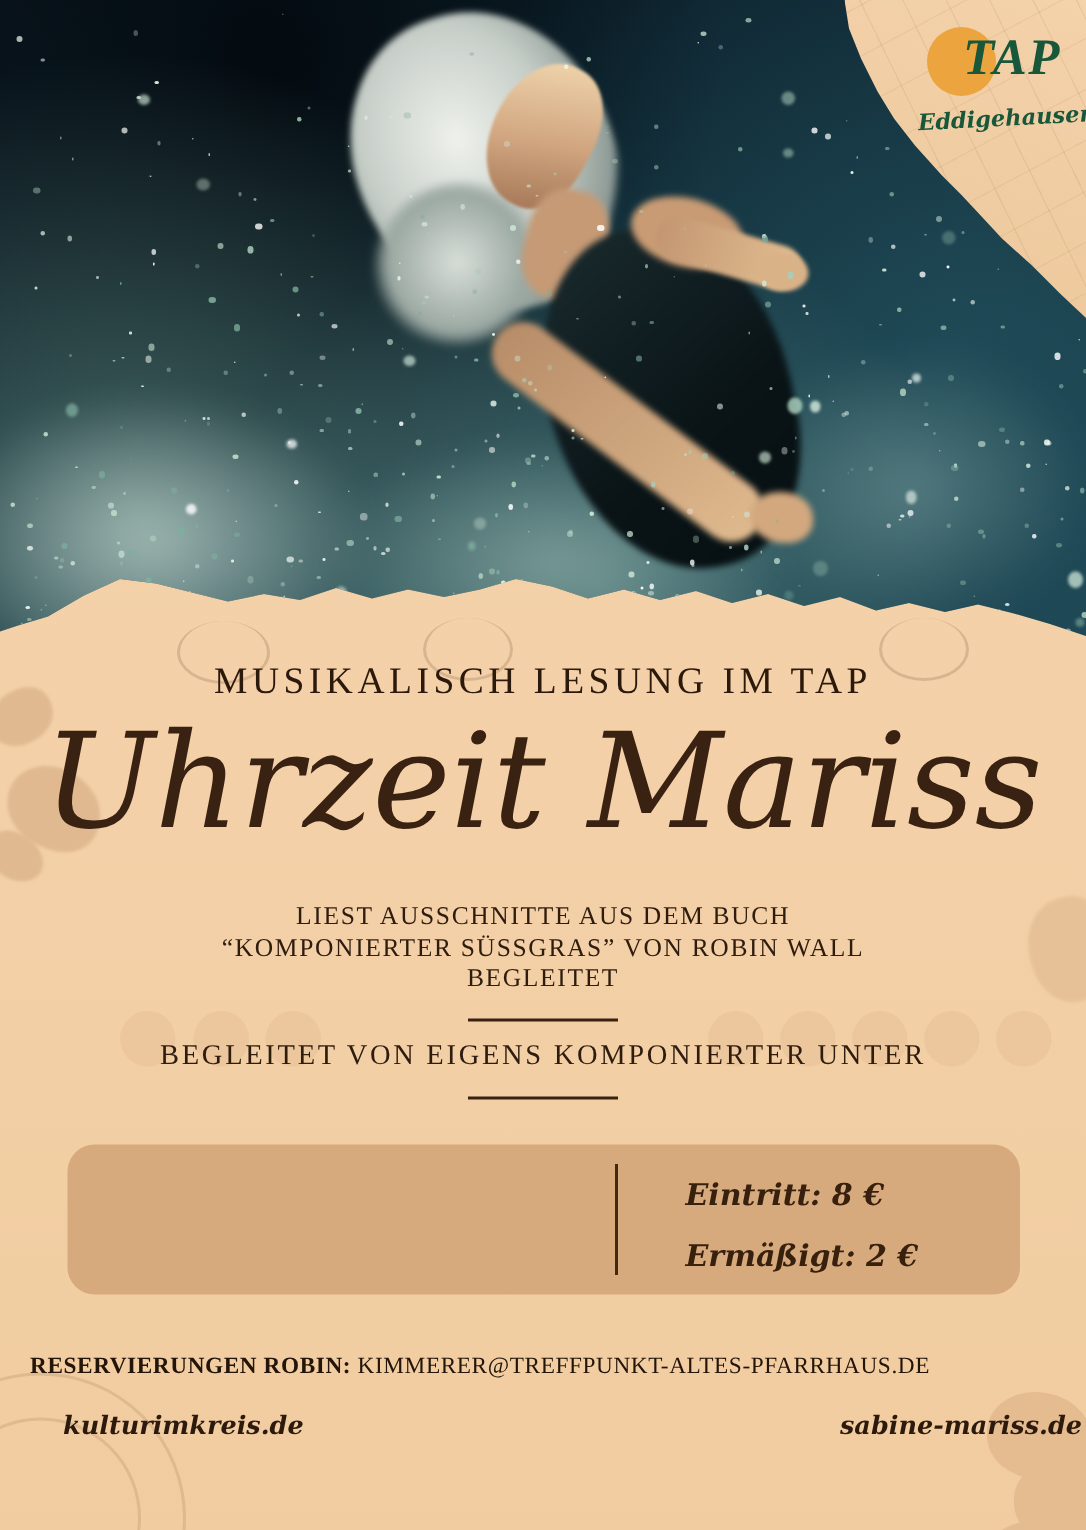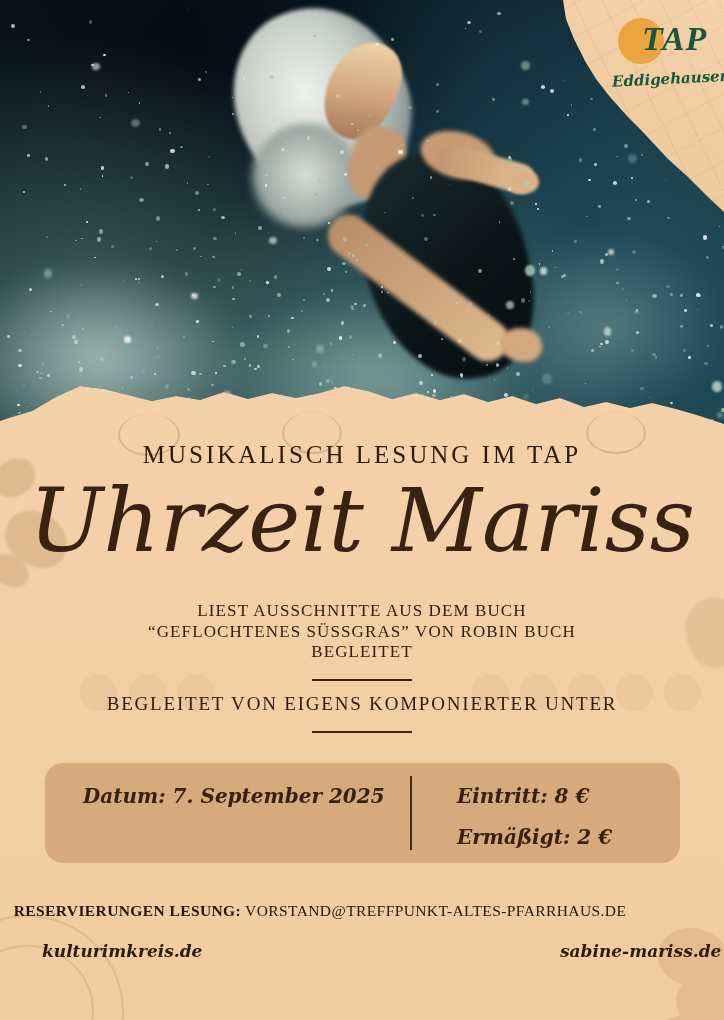--- a/index.html
+++ b/index.html
@@ -604,42 +604,41 @@
     <span style="left:46px;top:44px;width:76px;height:60px;"></span>
     <span style="left:30px;top:86px;width:66px;height:40px;"></span>
   </div>
 
   <div class="content">
     <h2 class="event-type">MUSIKALISCH LESUNG IM TAP</h2>
     <h1 class="artist">Uhrzeit Mariss</h1>
 
     <div class="description">
       <div>LIEST AUSSCHNITTE AUS DEM BUCH</div>
-      <div>“GEFLOCHTENES SÜSSGRAS” VON ROBIN BUCH</div>
+      <div>“KOMPONIERTER SÜSSGRAS” VON ROBIN WALL</div>
       <div>BEGLEITET</div>
     </div>
 
     <div class="rule r1"></div>
     <div class="music">BEGLEITET VON EIGENS KOMPONIERTER UNTER</div>
     <div class="rule r2"></div>
 
     <div class="info-box">
       <div class="info-col left">
-        <div>Datum: 7. September 2025</div>
       </div>
       <div class="vdiv"></div>
       <div class="info-col right">
         <div>Eintritt: 8 €</div>
         <div>Ermäßigt: 2 €</div>
       </div>
     </div>
 
     <div class="reservation">
-      <b>RESERVIERUNGEN LESUNG:</b>
-      <span>VORSTAND@TREFFPUNKT-ALTES-PFARRHAUS.DE</span>
+      <b>RESERVIERUNGEN ROBIN:</b>
+      <span>KIMMERER@TREFFPUNKT-ALTES-PFARRHAUS.DE</span>
     </div>
 
     <div class="footer">
       <span class="f1">kulturimkreis.de</span>
       <span class="f3">sabine-mariss.de</span>
     </div>
   </div>
 
 </div>
 

